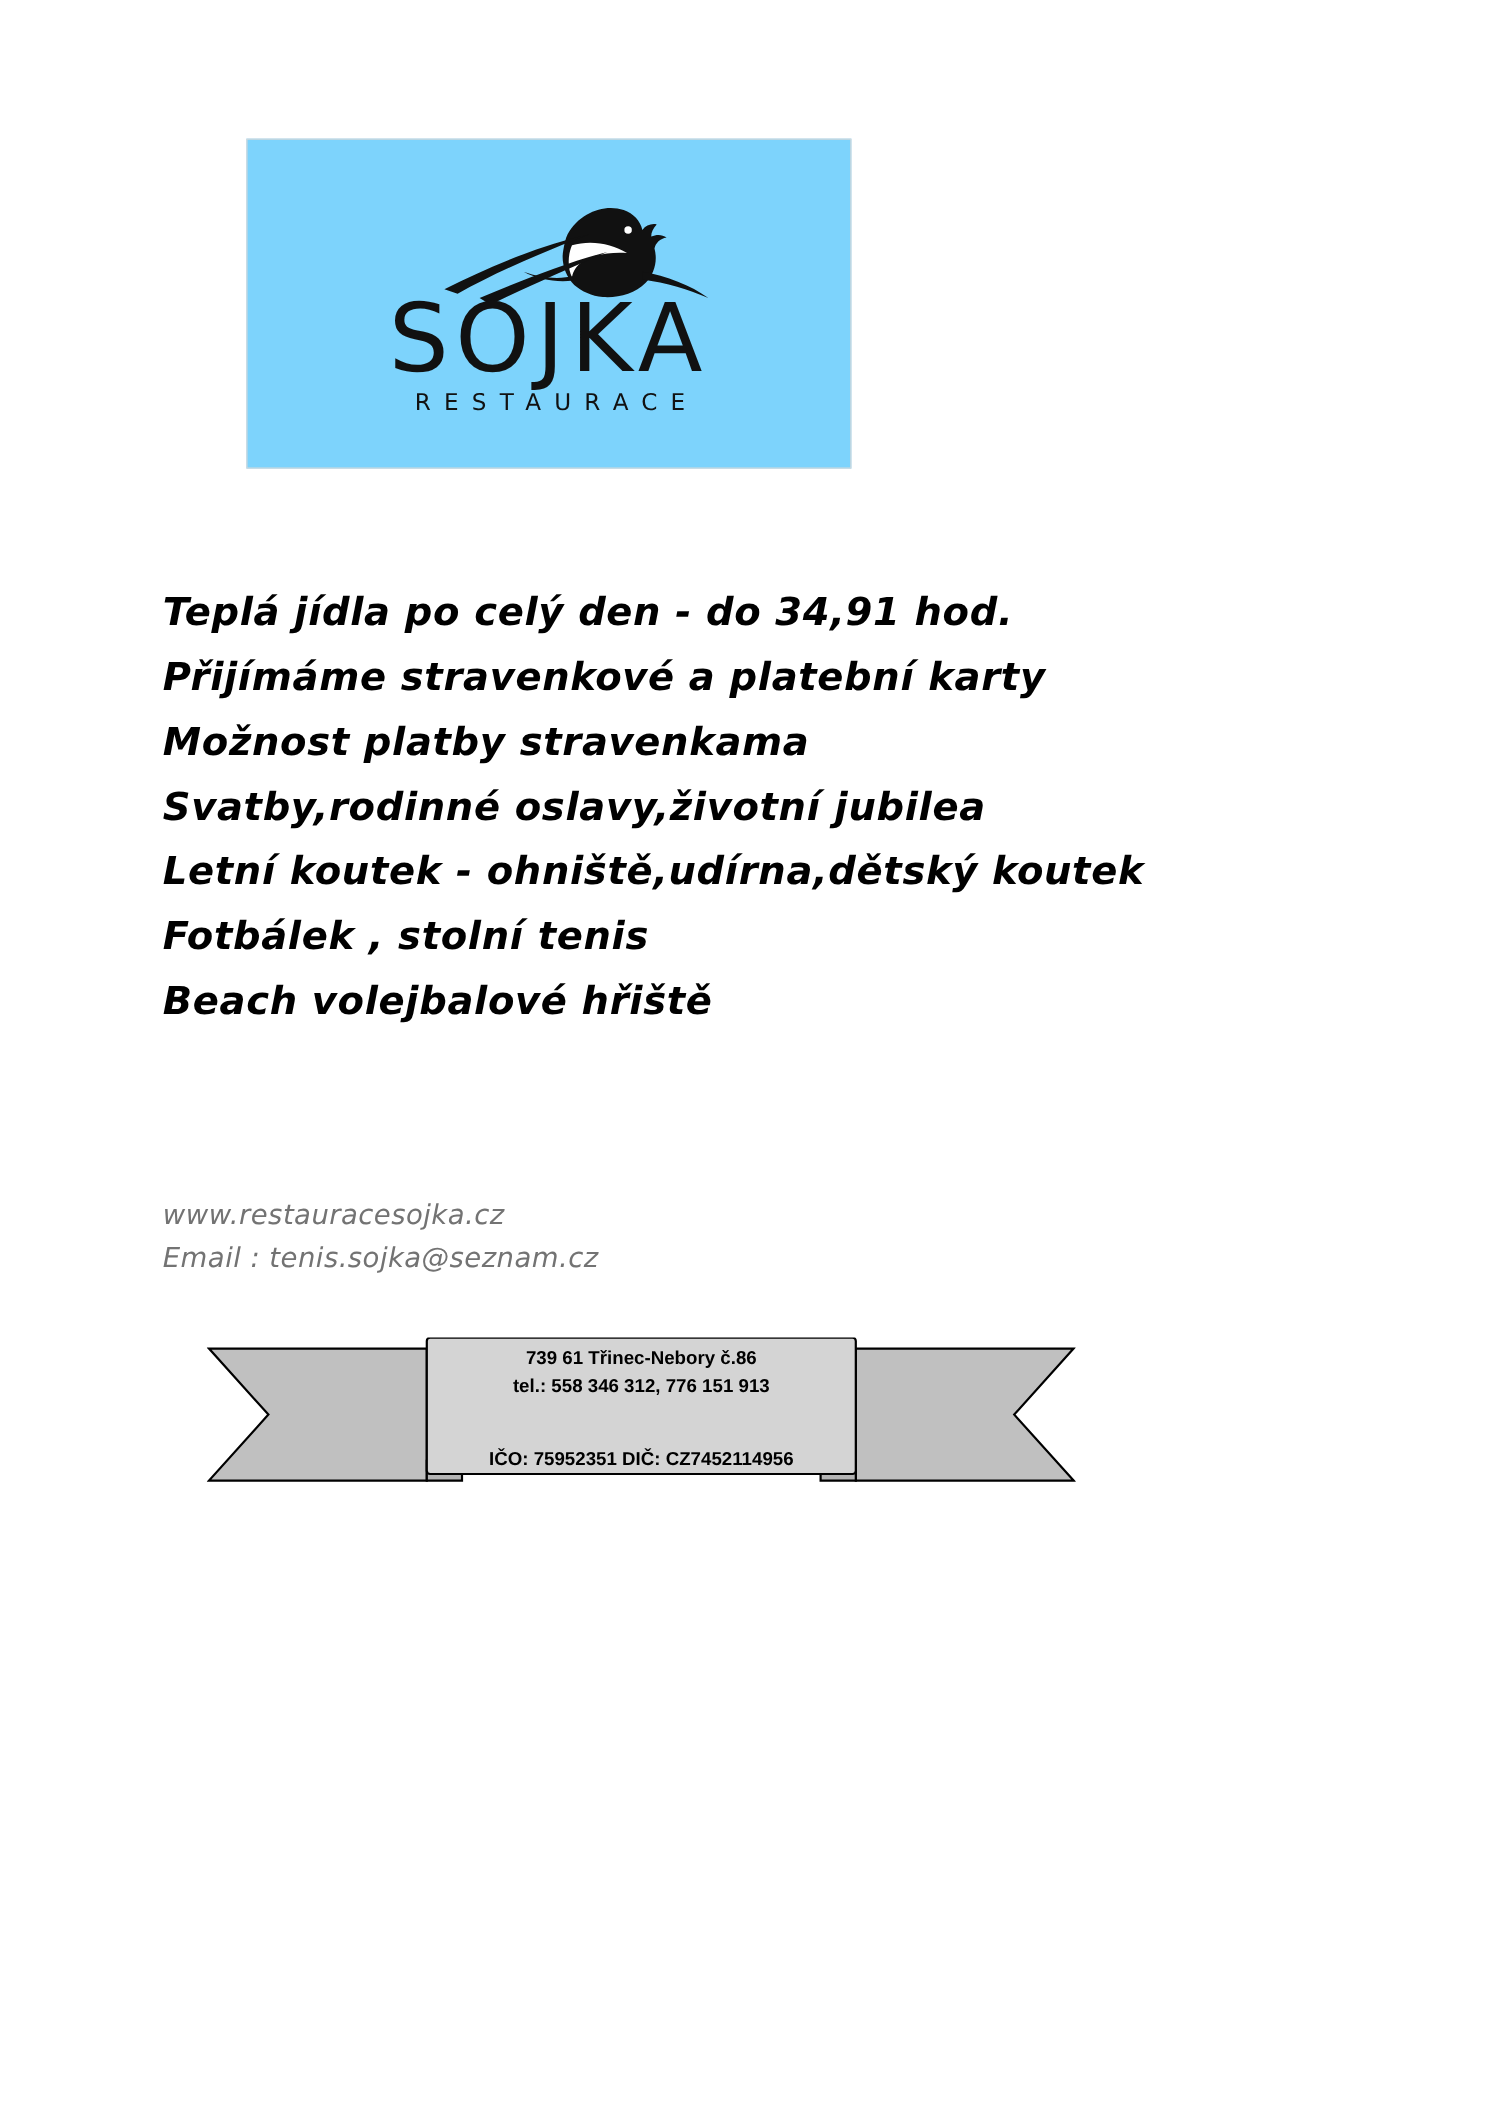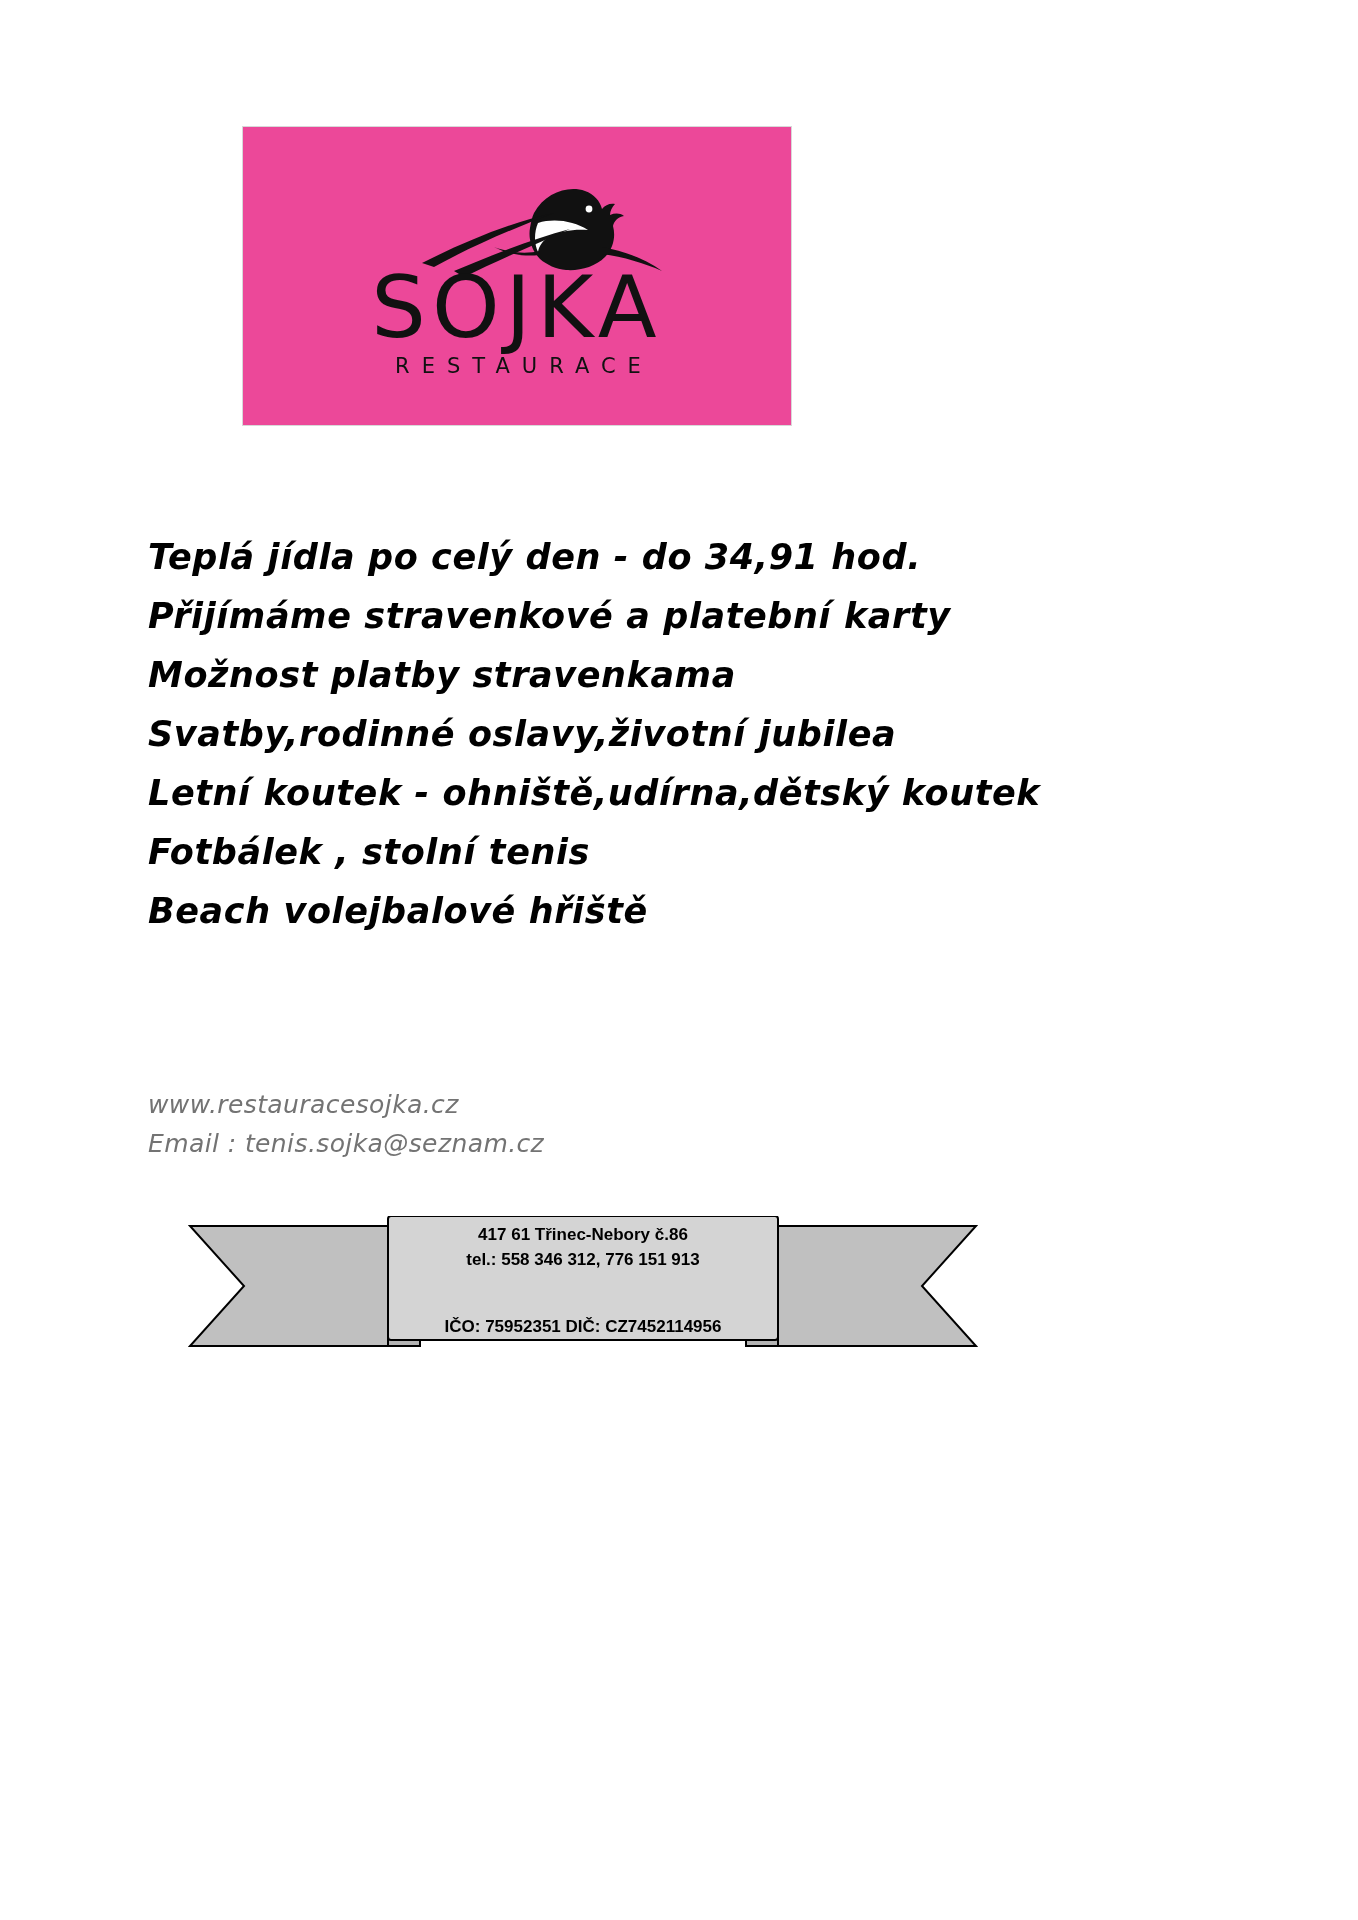--- a/index.html
+++ b/index.html
@@ -12,26 +12,26 @@
     height: 1920px;
     position: relative;
     font-family: "Liberation Sans", sans-serif;
     color: #000000;
     overflow: hidden;
   }
 
   
   .logo-box {
     position: absolute;
-    left: 242px;
+    left: 224px;
     top: 126px;
     width: 550px;
     height: 300px;
     border: 1px solid #d8d8d8;
-    background: #ec4899;
+    background: #7dd3fc;
     box-sizing: border-box;
   }
   .logo-inner {
     position: absolute;
     inset: 0;
     display: flex;
     flex-direction: column;
     align-items: center;
     justify-content: center;
   }
@@ -168,17 +168,17 @@
 
     <path d="M200 112 L200 130 L232 130 L232 112 Z" fill="#b4b4b4" stroke="#000000" stroke-width="2"></path>
 
     <path d="M590 112 L590 130 L558 130 L558 112 Z" fill="#b4b4b4" stroke="#000000" stroke-width="2"></path>
 
     <rect x="200" y="0" width="390" height="124" rx="3" ry="3" fill="#d4d4d4" stroke="#000000" stroke-width="2"></rect>
   </svg>
 </div>
 
 <div class="ribbon-text">
-  <div>417 61 Třinec-Nebory č.86</div>
+  <div>739 61 Třinec-Nebory č.86</div>
   <div>tel.: 558 346 312, 776 151 913</div>
   <div class="spacer"></div>
   <div class="tax">IČO: 75952351  DIČ: CZ7452114956</div>
 </div>
 
 </body></html>

